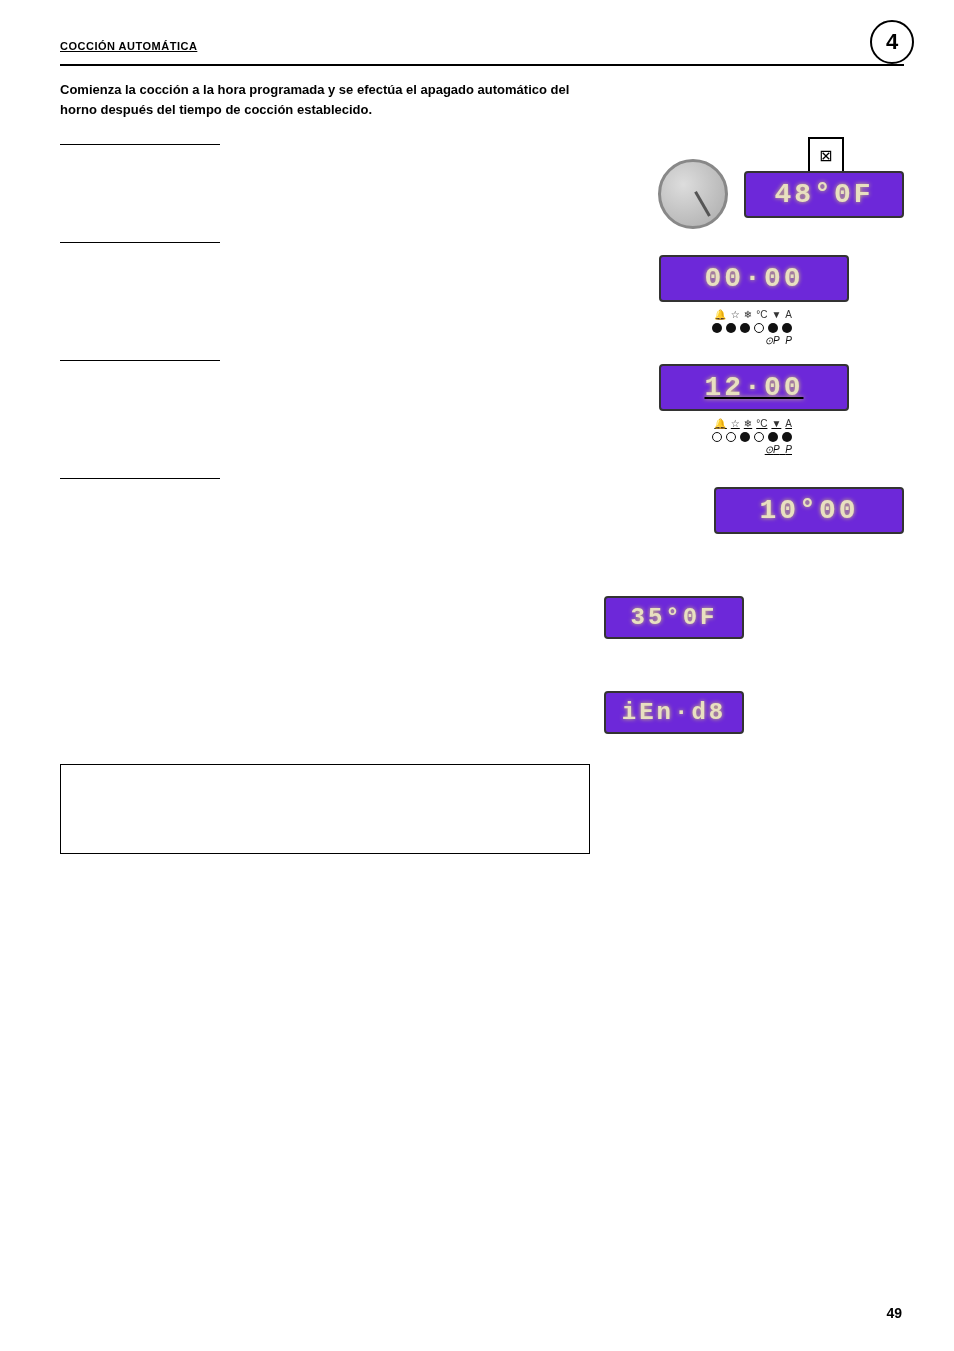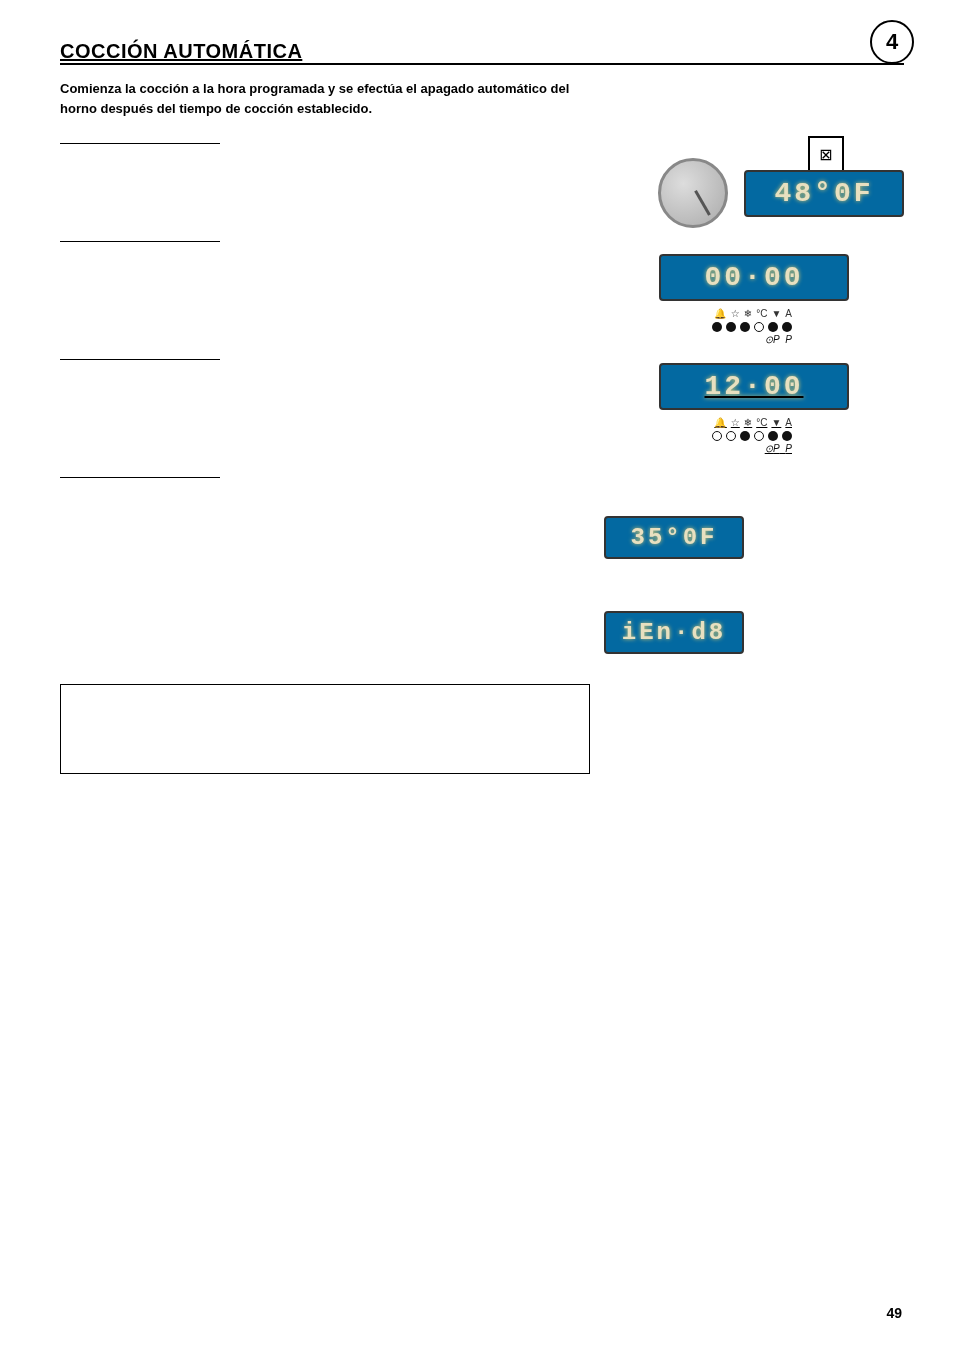--- a/index.html
+++ b/index.html
@@ -36,24 +36,24 @@
     }
 
     
     .title-divider {
       border: none;
       border-top: 2px solid #000;
       margin-bottom: 14px;
     }
 
     .section-title {
-      font-size: 20px;
+      font-size: 11px;
       font-weight: bold;
       text-decoration: underline;
-      margin-bottom: 0;
+      margin-bottom: 12px;
       letter-spacing: 0.5px;
     }
 
     .intro-text {
       font-size: 13px;
       font-weight: bold;
       line-height: 1.5;
       max-width: 530px;
       margin-bottom: 18px;
     }
@@ -90,21 +90,21 @@
 
     .step-text {
       font-size: 12.5px;
       line-height: 1.55;
       color: #111;
       margin-bottom: 4px;
     }
 
     
     .lcd-display {
-      background: #0369a1;
+      background: #6d28d9;
       border: 2px solid #333;
       border-radius: 4px;
       padding: 6px 14px;
       display: inline-flex;
       align-items: center;
       justify-content: center;
       min-width: 160px;
     }
 
     .lcd-display.wide {
@@ -338,20 +338,25 @@
             <span class="dot empty"></span>
             <span class="dot filled"></span>
             <span class="dot filled"></span>
           </div>
           <div style="font-size:10px; margin-top:2px; padding-right:4px;">
             <span class="op-label">⊙<i>P</i>&nbsp;&nbsp;<i>P</i></span>
           </div>
         </div>
       </div>
 
+      <div style="margin-top:20px; width:100%; display:flex; justify-content:flex-end;">
+        <div class="lcd-display wide">
+          <span class="lcd-text">10°00</span>
+        </div>
+      </div>
 
       <div style="margin-top:50px; width:100%; display:flex; ">
         <div class="lcd-display small">
           <span class="lcd-text smaller">35°0F</span>
         </div>
       </div>
 
       <div style="margin-top:40px; width:100%; display:flex; ">
         <div class="lcd-display small">
           <span class="lcd-text smaller">iEn·d8</span>

